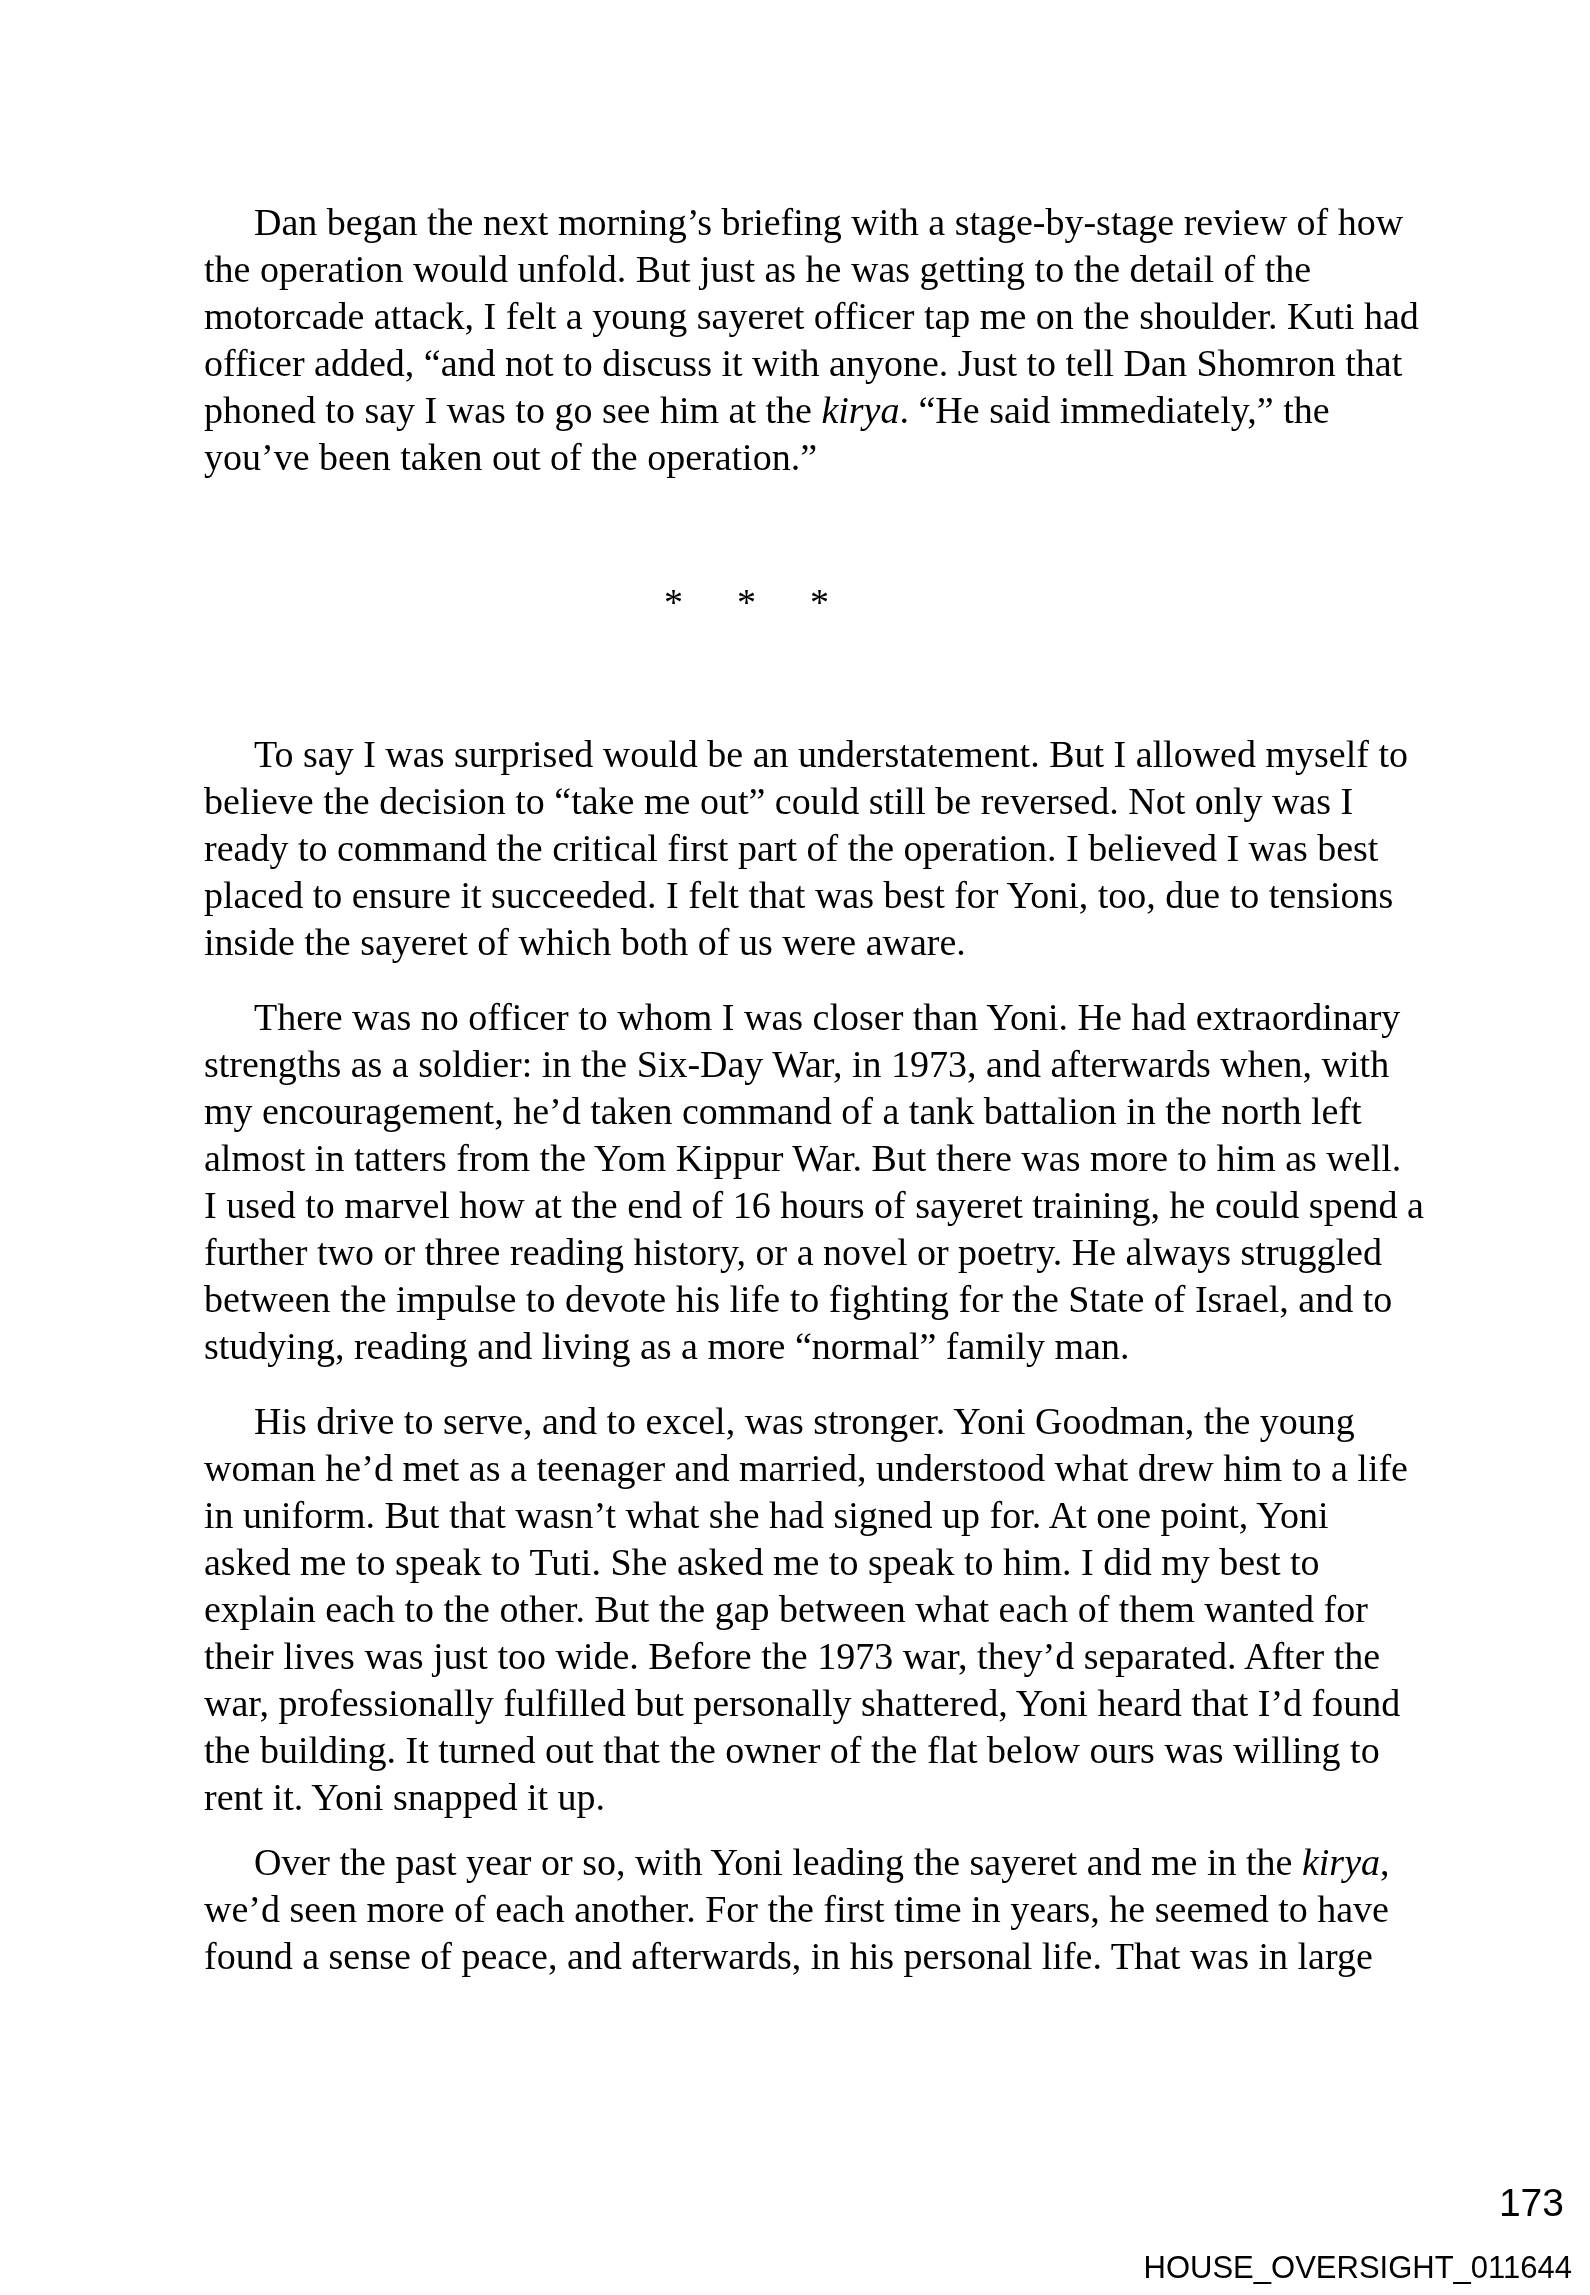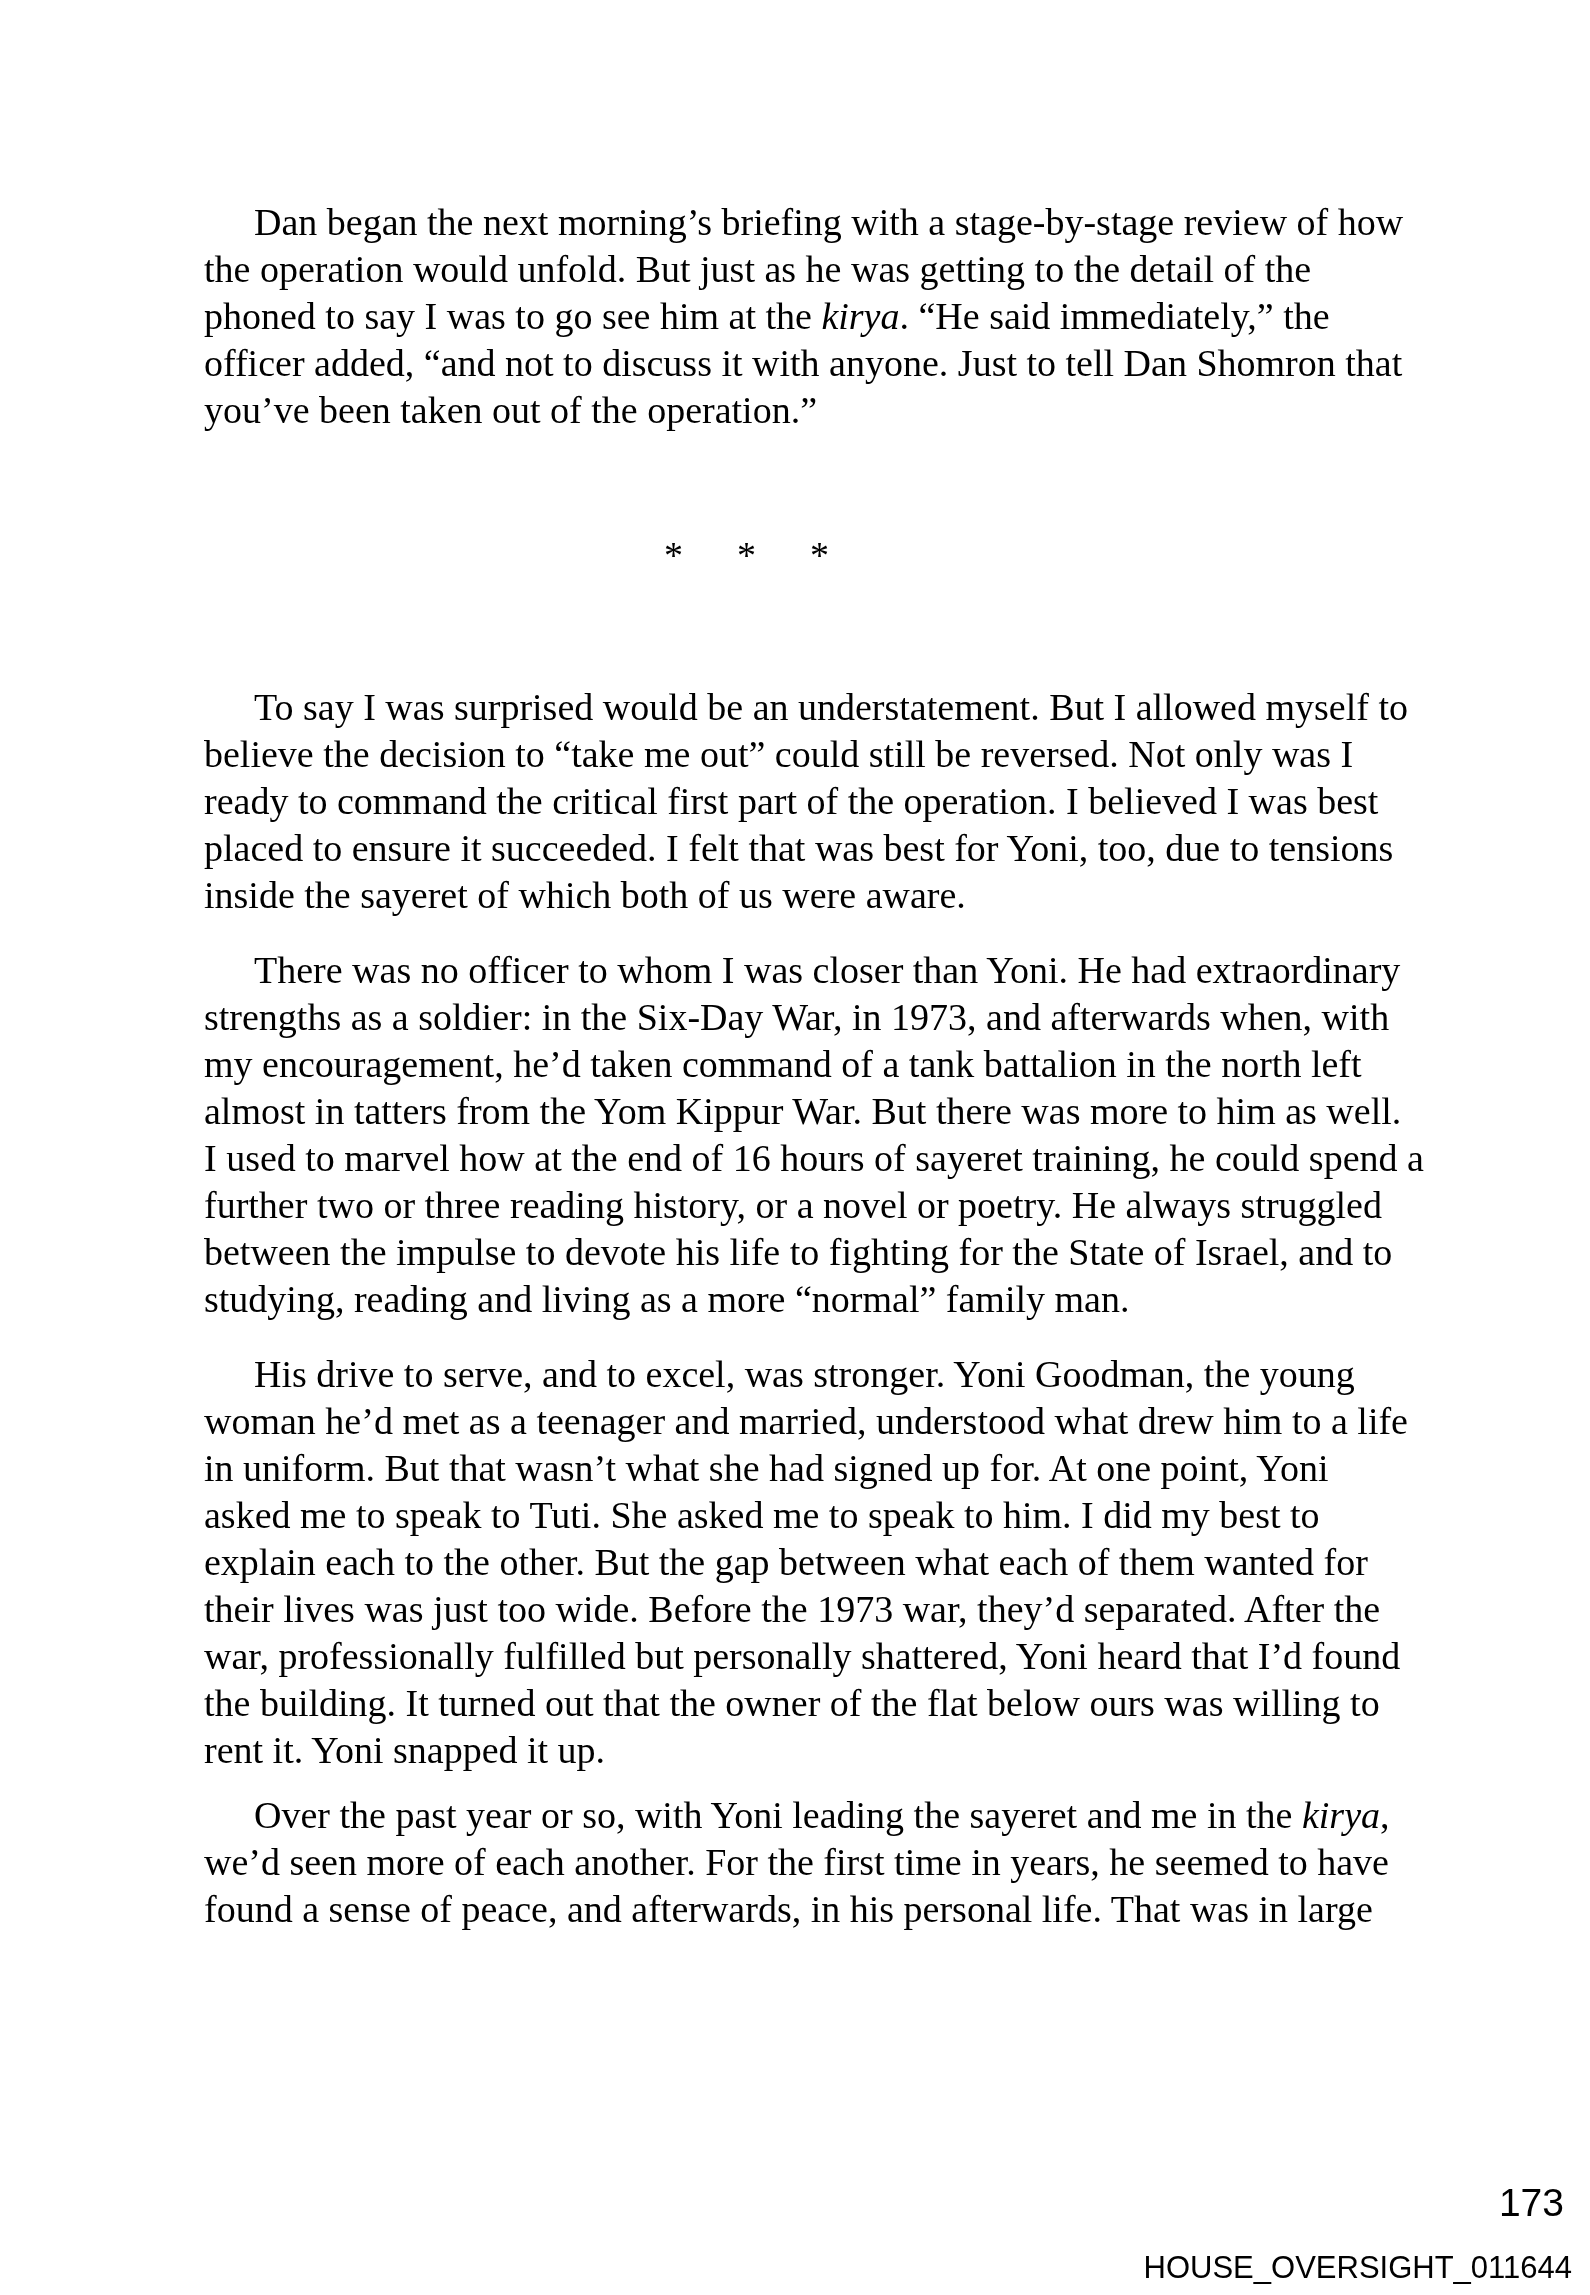--- a/index.html
+++ b/index.html
@@ -55,22 +55,23 @@
   }
 </style>
 </head>
 <body>
 
 <div class="text-block">
 
   <div class="para">
     <div class="line indent">Dan began the next morning’s briefing with a stage-by-stage review of how</div>
     <div class="line">the operation would unfold. But just as he was getting to the detail of the</div>
+    <div class="line">motorcade attack, I felt a young sayeret officer tap me on the shoulder. Kuti had</div>
+    <div class="line">officer added, “and not to discuss it with anyone. Just to tell Dan Shomron that</div>
     <div class="line"><span>phoned to say I was to go see him at the </span><span class="italic">kirya</span><span>. “He said immediately,” the</span></div>
-    <div class="line">officer added, “and not to discuss it with anyone. Just to tell Dan Shomron that</div>
     <div class="line">you’ve been taken out of the operation.”</div>
   </div>
 
   <div class="divider">
     <span>*</span>
     <span>*</span>
     <span>*</span>
   </div>
 
   <div class="para">

